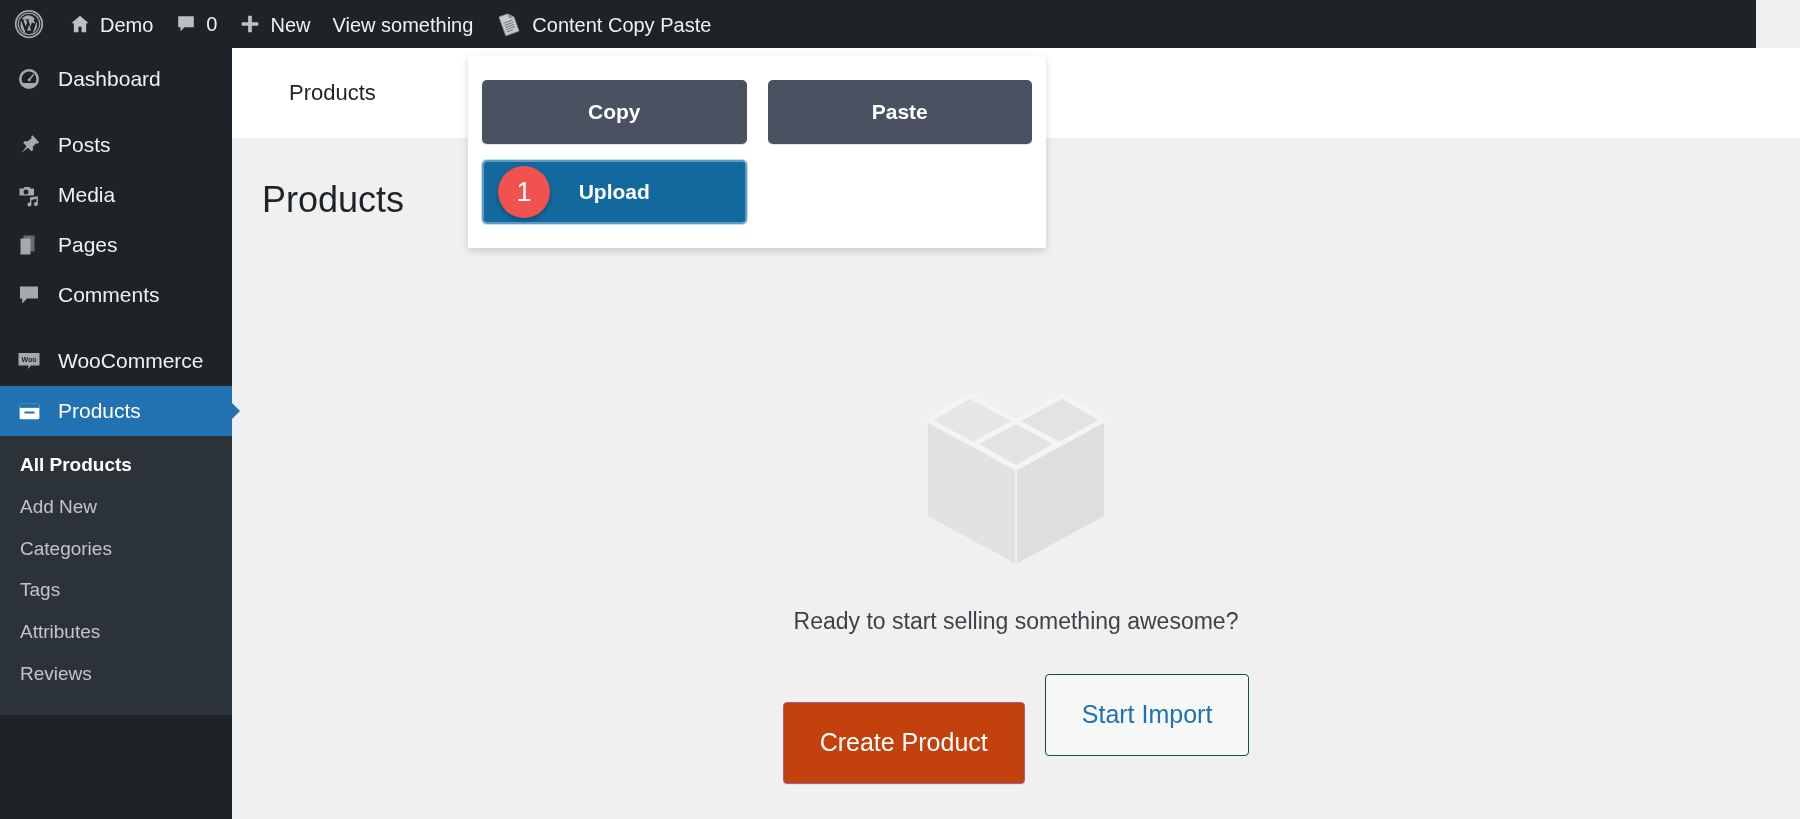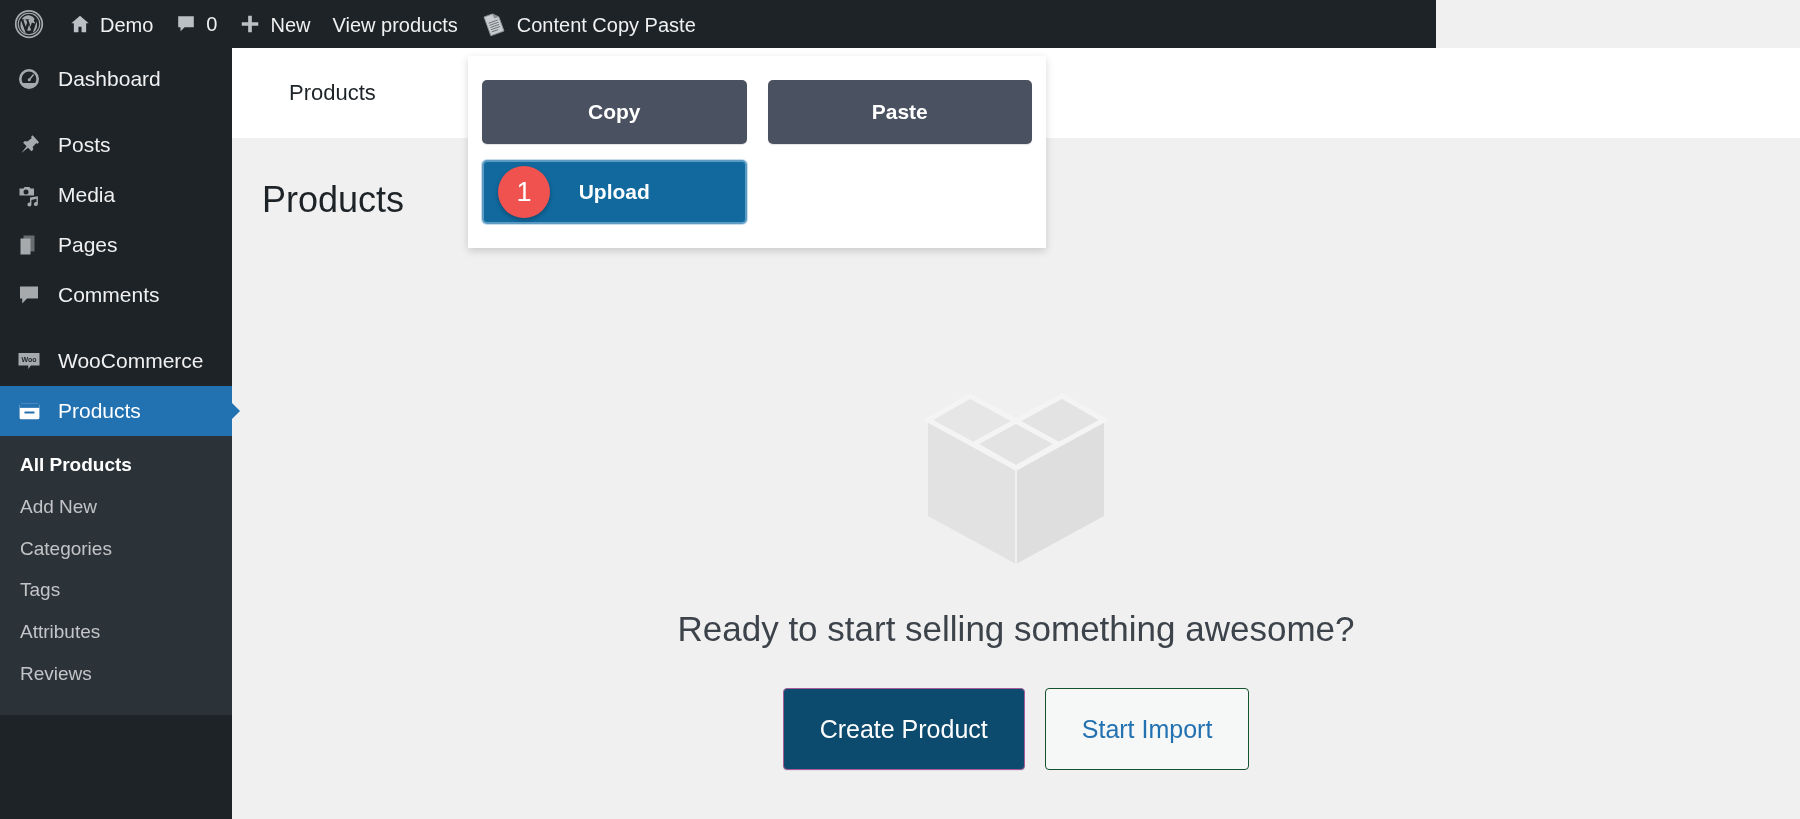--- a/index.html
+++ b/index.html
@@ -19,21 +19,21 @@
     position: relative;
     width: 1800px;
     height: 819px;
     background: #f0f0f1;
   }
 
   
   #adminbar {
     position: absolute;
     top: 0; left: 0;
-    width: 1436px;
+    width: 1756px;
     height: 48px;
     background: #1d2327;
     display: flex;
     align-items: center;
     z-index: 40;
     box-sizing: border-box;
   }
   .ab-item {
     display: flex;
     align-items: center;
@@ -164,46 +164,47 @@
     display: flex;
     flex-direction: column;
     align-items: center;
   }
   #box-illustration {
     width: 200px;
     height: 212px;
     margin-bottom: 38px;
   }
   #empty-heading {
-    font-size: 35px;
+    font-size: 23px;
     color: #3c434a;
     font-weight: 400;
     margin: 0 0 38px 0;
     line-height: 1.2;
     text-align: center;
   }
   #empty-actions {
     display: flex;
     gap: 20px;
     align-items: stretch;
   }
   .btn-primary-woo {
-    background: #0c4a6e;
+    background: #c2410c;
     color: #fff;
     border: 1px solid #a65c98;
     border-radius: 4px;
     font-size: 25px;
     padding: 16px 36px;
     height: 82px;
     display: inline-flex;
     align-items: center;
     justify-content: center;
     cursor: pointer;
     font-family: "Liberation Sans", sans-serif;
     box-shadow: 0 1px 0 rgba(0,0,0,0.06);
+    margin-top: 28px;
   }
   .btn-secondary-woo {
     background: #f6f7f7;
     color: #2271b1;
     border: 1px solid #14532d;
     border-radius: 4px;
     font-size: 25px;
     padding: 0 36px;
     height: 82px;
     display: inline-flex;
@@ -310,21 +311,21 @@
     <div class="ab-item">
       <span class="ab-icon">
         <svg width="22" height="22" viewBox="0 0 24 24" fill="#bbc0c4">
           <path d="M10 3h4v7h7v4h-7v7h-4v-7H3v-4h7z"></path>
         </svg>
       </span>
       <span class="ab-label">New</span>
     </div>
 
     <div class="ab-item">
-      <span class="ab-label">View products</span>
+      <span class="ab-label">View something</span>
     </div>
 
     <div class="ab-item">
       <span class="ab-icon">
         <svg width="28" height="28" viewBox="0 0 28 28">
           <g transform="rotate(-20 14 14)">
             <path d="M7 4h9l5 5v15H7z" fill="#c9ccce" stroke="#8c9196" stroke-width="0.8"></path>
             <path d="M16 4v5h5z" fill="#8c9196"></path>
             <g stroke="#6d7276" stroke-width="0.9">
               <line x1="9.2" y1="11.5" x2="18.8" y2="11.5"></line>

